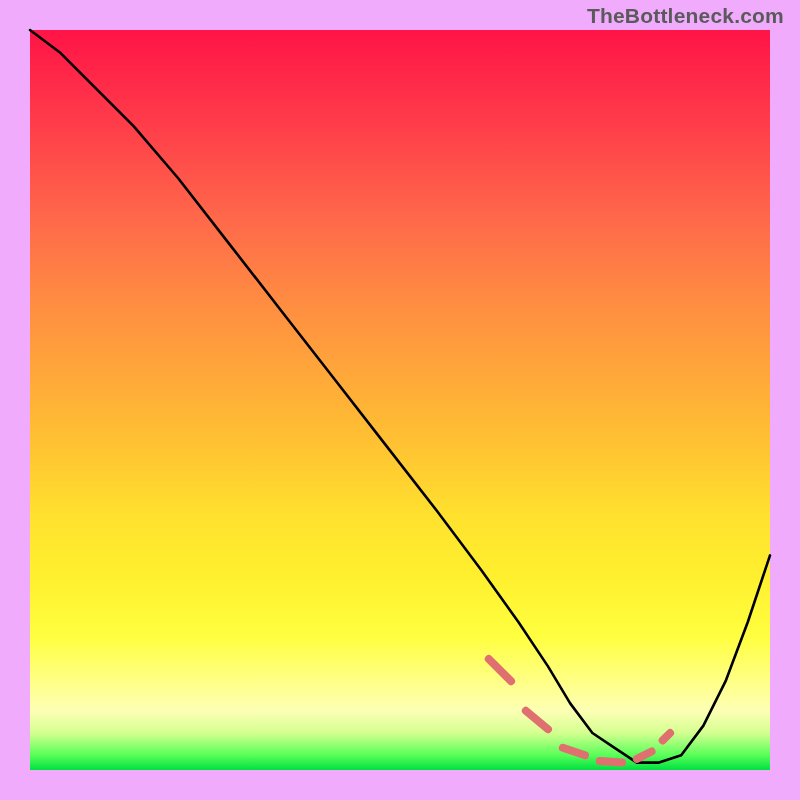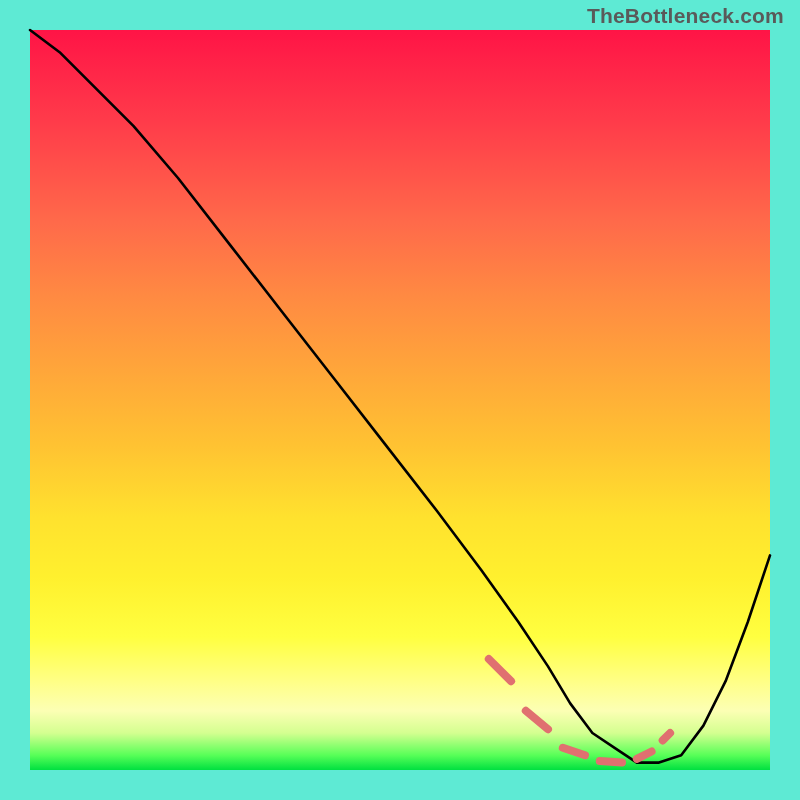--- a/index.html
+++ b/index.html
@@ -1,21 +1,21 @@
 <!DOCTYPE html>
 <html><head>
 <meta charset="utf-8">
 <style>
   * { margin: 0; padding: 0; box-sizing: border-box; }
   html, body { width: 800px; height: 800px; overflow: hidden; background: #000; }
   .stage {
     position: relative;
     width: 800px;
     height: 800px;
-    background: #5eead4;
+    background: #f0abfc;
   }
   .plot-area {
     position: absolute;
     left: 30px;
     top: 30px;
     width: 740px;
     height: 740px;
     background: linear-gradient(
       to bottom,
       #ff1446 0%,

